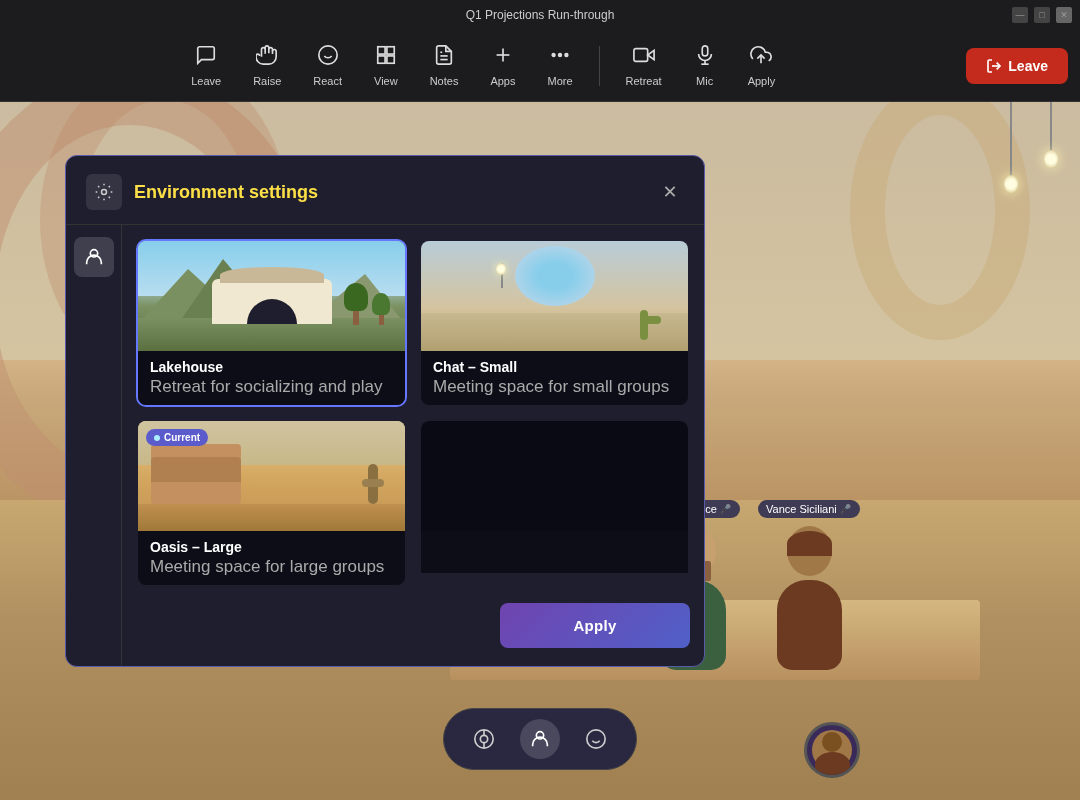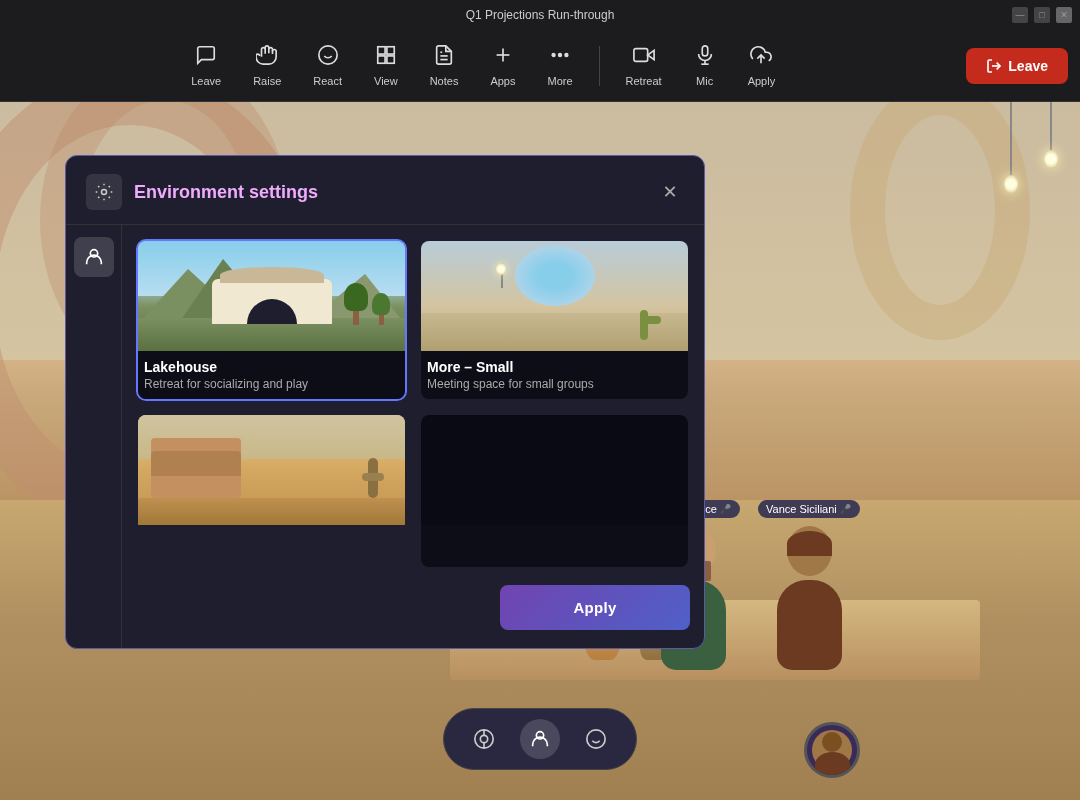--- a/index.html
+++ b/index.html
@@ -218,21 +218,21 @@
       background: rgba(255,255,255,0.1);
       border-radius: 6px;
       display: flex;
       align-items: center;
       justify-content: center;
       font-size: 18px;
       color: #ccc;
     }
 
     .panel-title {
-      color: #f0abfc;
+      color: #fde047;
       font-size: 18px;
       font-weight: 600;
       flex: 1;
     }
 
     .close-btn {
       color: #aaa;
       font-size: 18px;
       cursor: pointer;
       width: 28px;
@@ -303,32 +303,32 @@
       position: relative;
       overflow: hidden;
     }
 
     
     .env-lakehouse {
       background: linear-gradient(180deg, #87CEEB 0%, #b8ddf0 30%, #7a9060 60%, #5a7040 100%);
     }
 
     .env-info {
-      padding: 8px 6px;
+      padding: 8px 12px;
       background: rgba(10,10,20,0.85);
     }
     .env-name {
       color: #fff;
       font-size: 14px;
       font-weight: 600;
       margin-bottom: 2px;
     }
     .env-desc {
       color: #aaa;
-      font-size: 12px;
+      font-size: 17px;
     }
 
     .current-badge {
       position: absolute;
       top: 8px;
       left: 8px;
       background: #5b5bcc;
       color: #fff;
       font-size: 10px;
       font-weight: 600;
@@ -703,39 +703,47 @@
 
             <div style="position:absolute;bottom:0;left:0;right:0;height:35%;background:linear-gradient(180deg,#c8b890 0%,#b0a070 100%)"></div>
 
             <div style="position:absolute;top:20%;left:30%;width:2px;height:25px;background:#888"></div>
             <div style="position:absolute;top:20%;left:28%;width:10px;height:12px;background:radial-gradient(circle,#fffde0 40%,#d4c080 100%);border-radius:50%;box-shadow:0 0 8px rgba(255,250,180,0.8)"></div>
 
             <div style="position:absolute;bottom:10%;right:15%;width:8px;height:30px;background:#7a9040;border-radius:4px"></div>
             <div style="position:absolute;bottom:25%;right:10%;width:16px;height:8px;background:#7a9040;border-radius:4px"></div>
           </div>
           <div class="env-info">
-            <div class="env-name">More – Small</div>
+            <div class="env-name">Chat – Small</div>
             <div class="env-desc">Meeting space for small groups</div>
           </div>
         </div>
 
         <div class="env-card">
           <div class="env-img" style="position:relative;overflow:hidden;">
 
             <div style="position:absolute;inset:0;background:linear-gradient(180deg,#e8c890 0%,#d4a860 50%,#c09050 100%)"></div>
 
             <div style="position:absolute;top:0;left:0;right:0;height:40%;background:linear-gradient(180deg,#d0c4a0 0%,#c8b888 100%)"></div>
 
             <div style="position:absolute;bottom:25%;left:5%;width:90px;height:60px;background:#c49060;border-radius:4px"></div>
             <div style="position:absolute;bottom:45%;left:5%;width:90px;height:25px;background:#b08050;border-radius:4px 4px 0 0"></div>
 
             <div style="position:absolute;bottom:25%;right:10%;width:10px;height:40px;background:#8a7040;border-radius:5px"></div>
             <div style="position:absolute;bottom:40%;right:8%;width:22px;height:8px;background:#9a8050;border-radius:4px"></div>
 
             <div style="position:absolute;bottom:0;left:0;right:0;height:25%;background:linear-gradient(180deg,#c09050 0%,#a07838 100%)"></div>
+          </div>
+          <div class="env-info">
+            <div class="current-badge">
+              <div class="current-dot"></div>
+              <span>Current</span>
+            </div>
+            <div class="env-name">Oasis – Large</div>
+            <div class="env-desc">Meeting space for large groups</div>
           </div>
         </div>
 
         <div class="env-card">
           <div class="env-img empty-env" style="height:110px;background:#0a0a14;border-radius:8px 8px 0 0">
           </div>
           <div class="env-info" style="min-height:42px;background:rgba(10,10,20,0.85)"></div>
         </div>
 
       </div>

